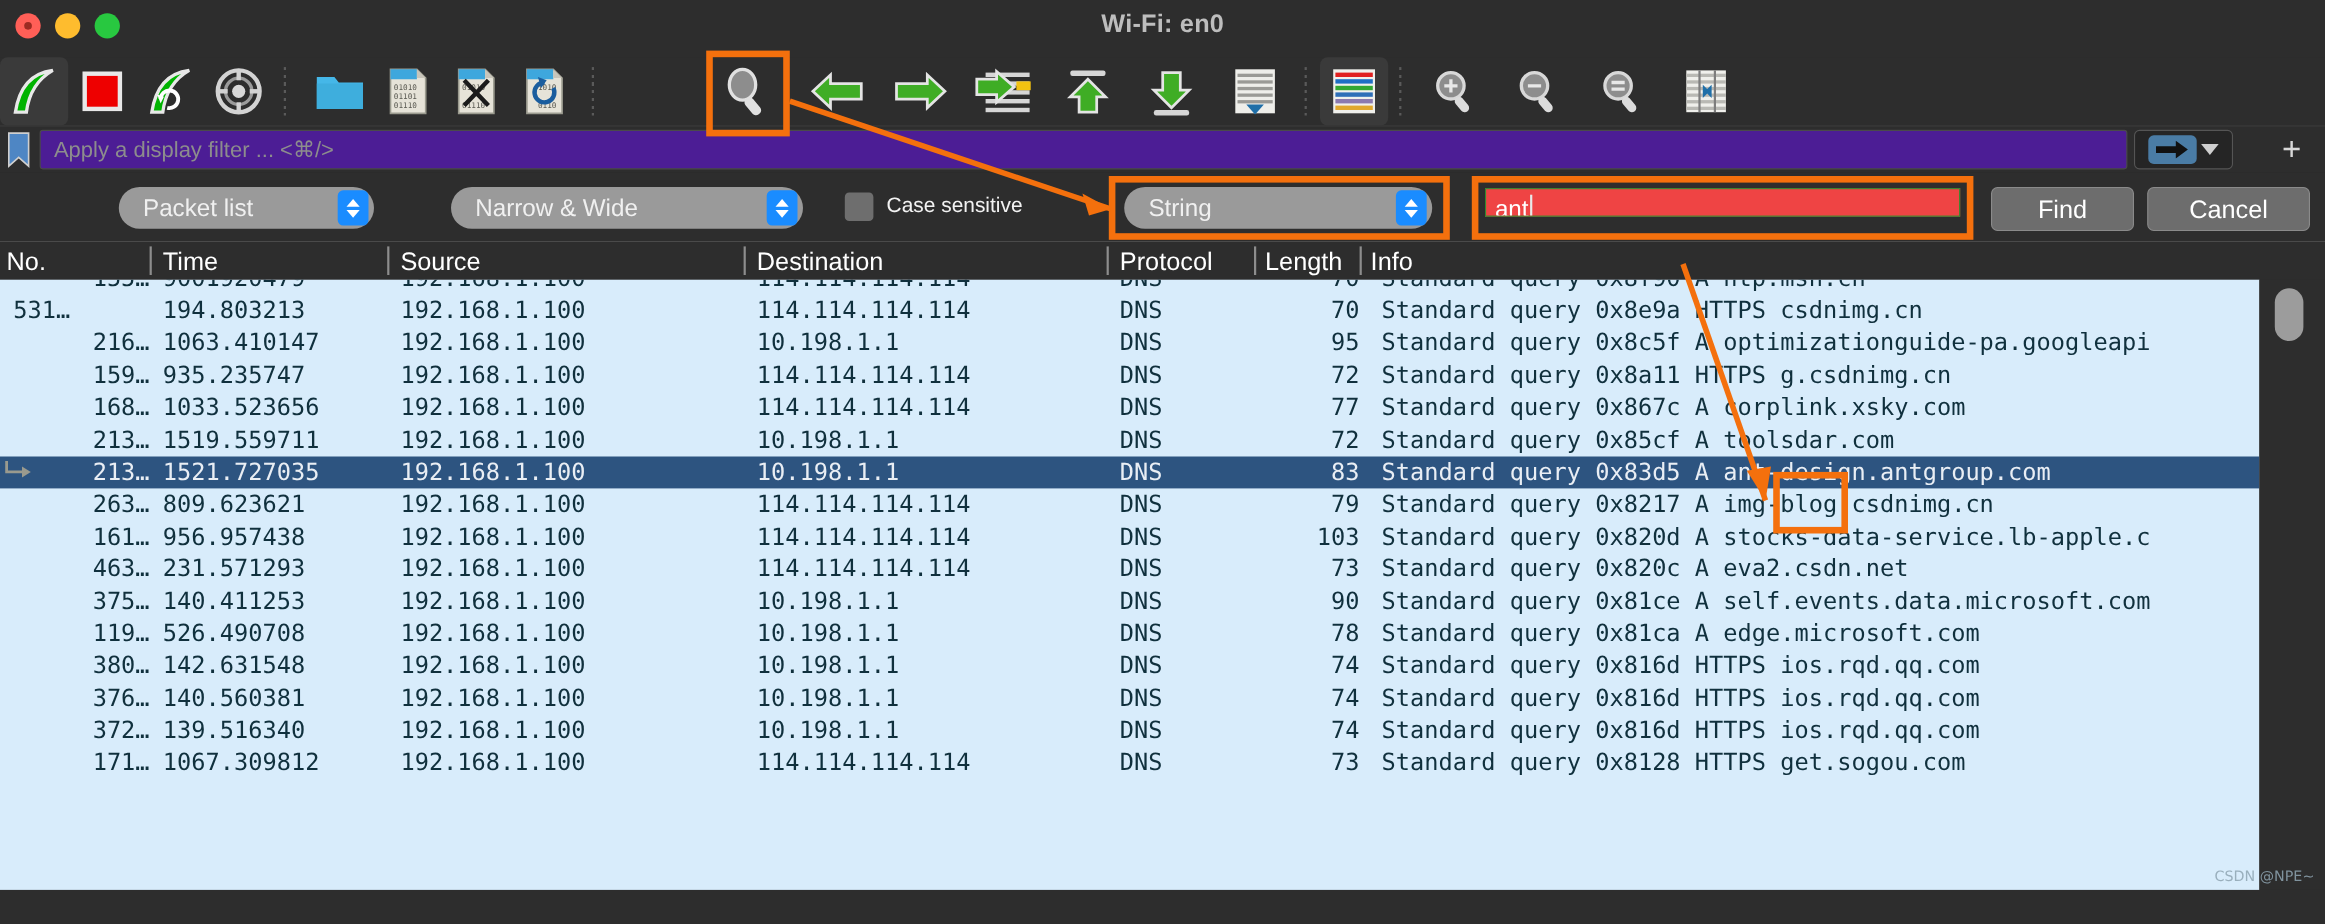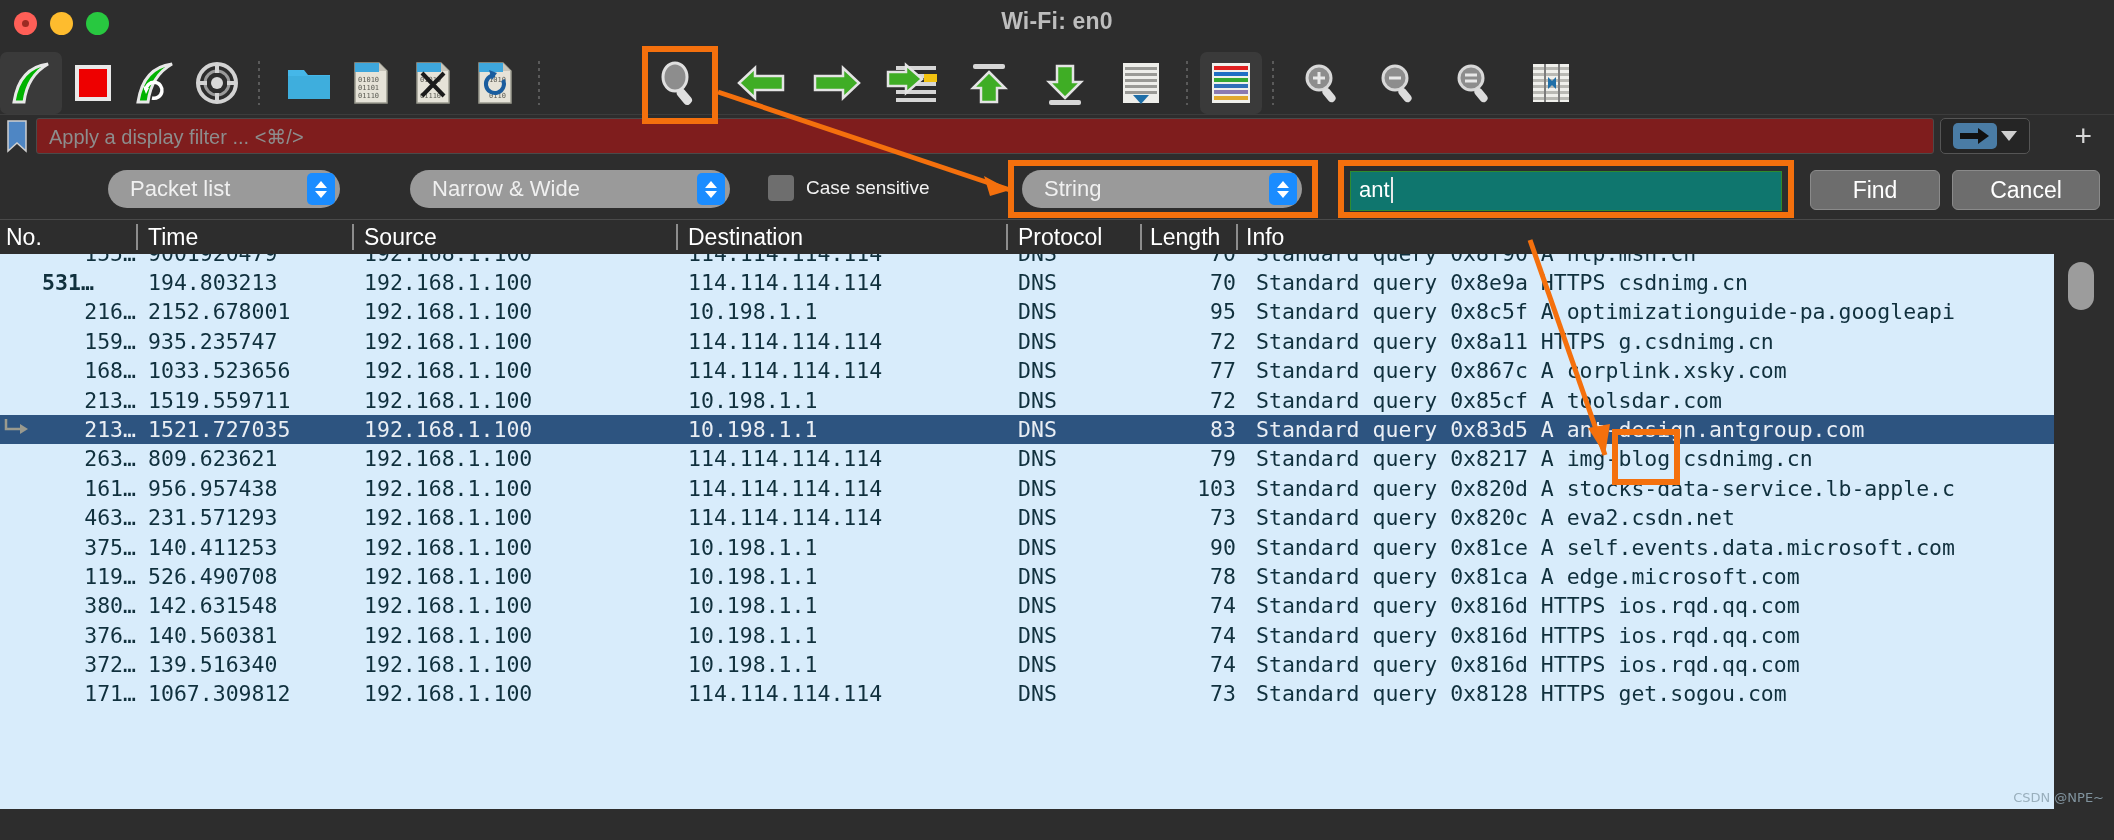--- a/index.html
+++ b/index.html
@@ -29,21 +29,21 @@
         align-items:center;justify-content:center;border-radius:7px;}
   .tbtn.active{background:#3a3a3a;}
   .sep{position:absolute;top:9px;width:2px;height:44px;
        background:repeating-linear-gradient(to bottom,#5a5a5a 0 3px,transparent 3px 7px);}
 
   
   .filterbar{position:relative;height:42px;background:#2d2d2d;
      border-top:1px solid #3c3c3c;}
   .bookmark{position:absolute;left:6px;top:4px;width:22px;height:34px;}
   .filterinput{position:absolute;left:36px;top:3px;right:180px;height:36px;
-     background:#7f1d1d;border:1px solid #4a4a4a;border-radius:3px;
+     background:#4c1d95;border:1px solid #4a4a4a;border-radius:3px;
      color:#8d8d8d;font-size:20px;line-height:36px;padding-left:12px;
      box-sizing:border-box;white-space:nowrap;overflow:hidden;}
   .arrowbtnwrap{position:absolute;right:84px;top:3px;width:90px;height:36px;
      background:#252525;border:1px solid #555;border-radius:5px;
      display:flex;align-items:center;justify-content:center;gap:4px;box-sizing:border-box;}
   .arrowchip{width:44px;height:26px;background:#4a7ca5;border-radius:5px;
      display:flex;align-items:center;justify-content:center;}
   .caretdn{width:0;height:0;border-left:8px solid transparent;
      border-right:8px solid transparent;border-top:10px solid #cfcfcf;}
   .plus{position:absolute;right:22px;top:6px;color:#d8d8d8;font-size:30px;
@@ -58,21 +58,21 @@
   .stepper{width:28px;height:32px;background:#1a8cff;border-radius:5px;
      margin-right:5px;display:flex;flex-direction:column;align-items:center;
      justify-content:center;gap:3px;flex:0 0 auto;}
   .chevu{width:0;height:0;border-left:6px solid transparent;
      border-right:6px solid transparent;border-bottom:7px solid #fff;}
   .chevd{width:0;height:0;border-left:6px solid transparent;
      border-right:6px solid transparent;border-top:7px solid #fff;}
   .chkwrap{position:absolute;top:18px;display:flex;align-items:center;gap:12px;}
   .chk{width:26px;height:26px;background:#6e6e6e;border-radius:4px;}
   .chklbl{color:#f2f2f2;font-size:19px;}
-  .searchbox{position:absolute;top:14px;height:40px;background:#0f766e;
+  .searchbox{position:absolute;top:14px;height:26px;background:#ef4444;
      border:1px solid #2f8c2f;box-sizing:border-box;
      color:#ffffff;font-size:22px;line-height:36px;padding-left:8px;
      font-family:"Liberation Sans",sans-serif;white-space:nowrap;overflow:hidden;}
   .caret{display:inline-block;width:2px;height:26px;background:#e8e8e8;
      vertical-align:-6px;margin-left:1px;}
   .pbtn{position:absolute;top:13px;height:40px;background:#6d6d6d;
      border:1px solid #8a8a8a;border-radius:6px;color:#ffffff;font-size:23px;
      display:flex;align-items:center;justify-content:center;box-sizing:border-box;}
 
   
@@ -403,31 +403,31 @@
         <div class="prow clip">
           <div class="pcell" style="left: 0px; width: 136px; text-align: right; line-height: 29.4px; margin-top: -15px;">155…</div>
           <div class="pcell" style="left: 148px; width: 200px; text-align: left; line-height: 29.4px; margin-top: -15px;">9001920479</div>
           <div class="pcell" style="left: 364px; width: 300px; text-align: left; line-height: 29.4px; margin-top: -15px;">192.168.1.100</div>
           <div class="pcell" style="left: 688px; width: 300px; text-align: left; line-height: 29.4px; margin-top: -15px;">114.114.114.114</div>
           <div class="pcell" style="left: 1018px; width: 110px; text-align: left; line-height: 29.4px; margin-top: -15px;">DNS</div>
           <div class="pcell" style="left: 1128px; width: 108px; text-align: right; line-height: 29.4px; margin-top: -15px;">70</div>
           <div class="pcell" style="left: 1256px; width: 860px; text-align: left; line-height: 29.4px; margin-top: -15px;">Standard query 0x8f90 A ntp.msn.cn</div>
         </div>
         <div class="prow">
-          <div class="pcell" style="left: 0px; width: 136px; text-align: center; font-weight: bold;">531…</div>
+          <div class="pcell" style="left: 12px; width: 136px; text-align: left;">531…</div>
           <div class="pcell" style="left: 148px; width: 200px; text-align: left;">194.803213</div>
           <div class="pcell" style="left: 364px; width: 300px; text-align: left;">192.168.1.100</div>
           <div class="pcell" style="left: 688px; width: 300px; text-align: left;">114.114.114.114</div>
           <div class="pcell" style="left: 1018px; width: 110px; text-align: left;">DNS</div>
           <div class="pcell" style="left: 1128px; width: 108px; text-align: right;">70</div>
           <div class="pcell" style="left: 1256px; width: 860px; text-align: left;">Standard query 0x8e9a HTTPS csdnimg.cn</div>
         </div>
         <div class="prow">
           <div class="pcell" style="left: 0px; width: 136px; text-align: right;">216…</div>
-          <div class="pcell" style="left: 148px; width: 200px; text-align: left;">2152.678001</div>
+          <div class="pcell" style="left: 148px; width: 200px; text-align: left;">1063.410147</div>
           <div class="pcell" style="left: 364px; width: 300px; text-align: left;">192.168.1.100</div>
           <div class="pcell" style="left: 688px; width: 300px; text-align: left;">10.198.1.1</div>
           <div class="pcell" style="left: 1018px; width: 110px; text-align: left;">DNS</div>
           <div class="pcell" style="left: 1128px; width: 108px; text-align: right;">95</div>
           <div class="pcell" style="left: 1256px; width: 860px; text-align: left;">Standard query 0x8c5f A optimizationguide-pa.googleapi</div>
         </div>
         <div class="prow">
           <div class="pcell" style="left: 0px; width: 136px; text-align: right;">159…</div>
           <div class="pcell" style="left: 148px; width: 200px; text-align: left;">935.235747</div>
           <div class="pcell" style="left: 364px; width: 300px; text-align: left;">192.168.1.100</div>

